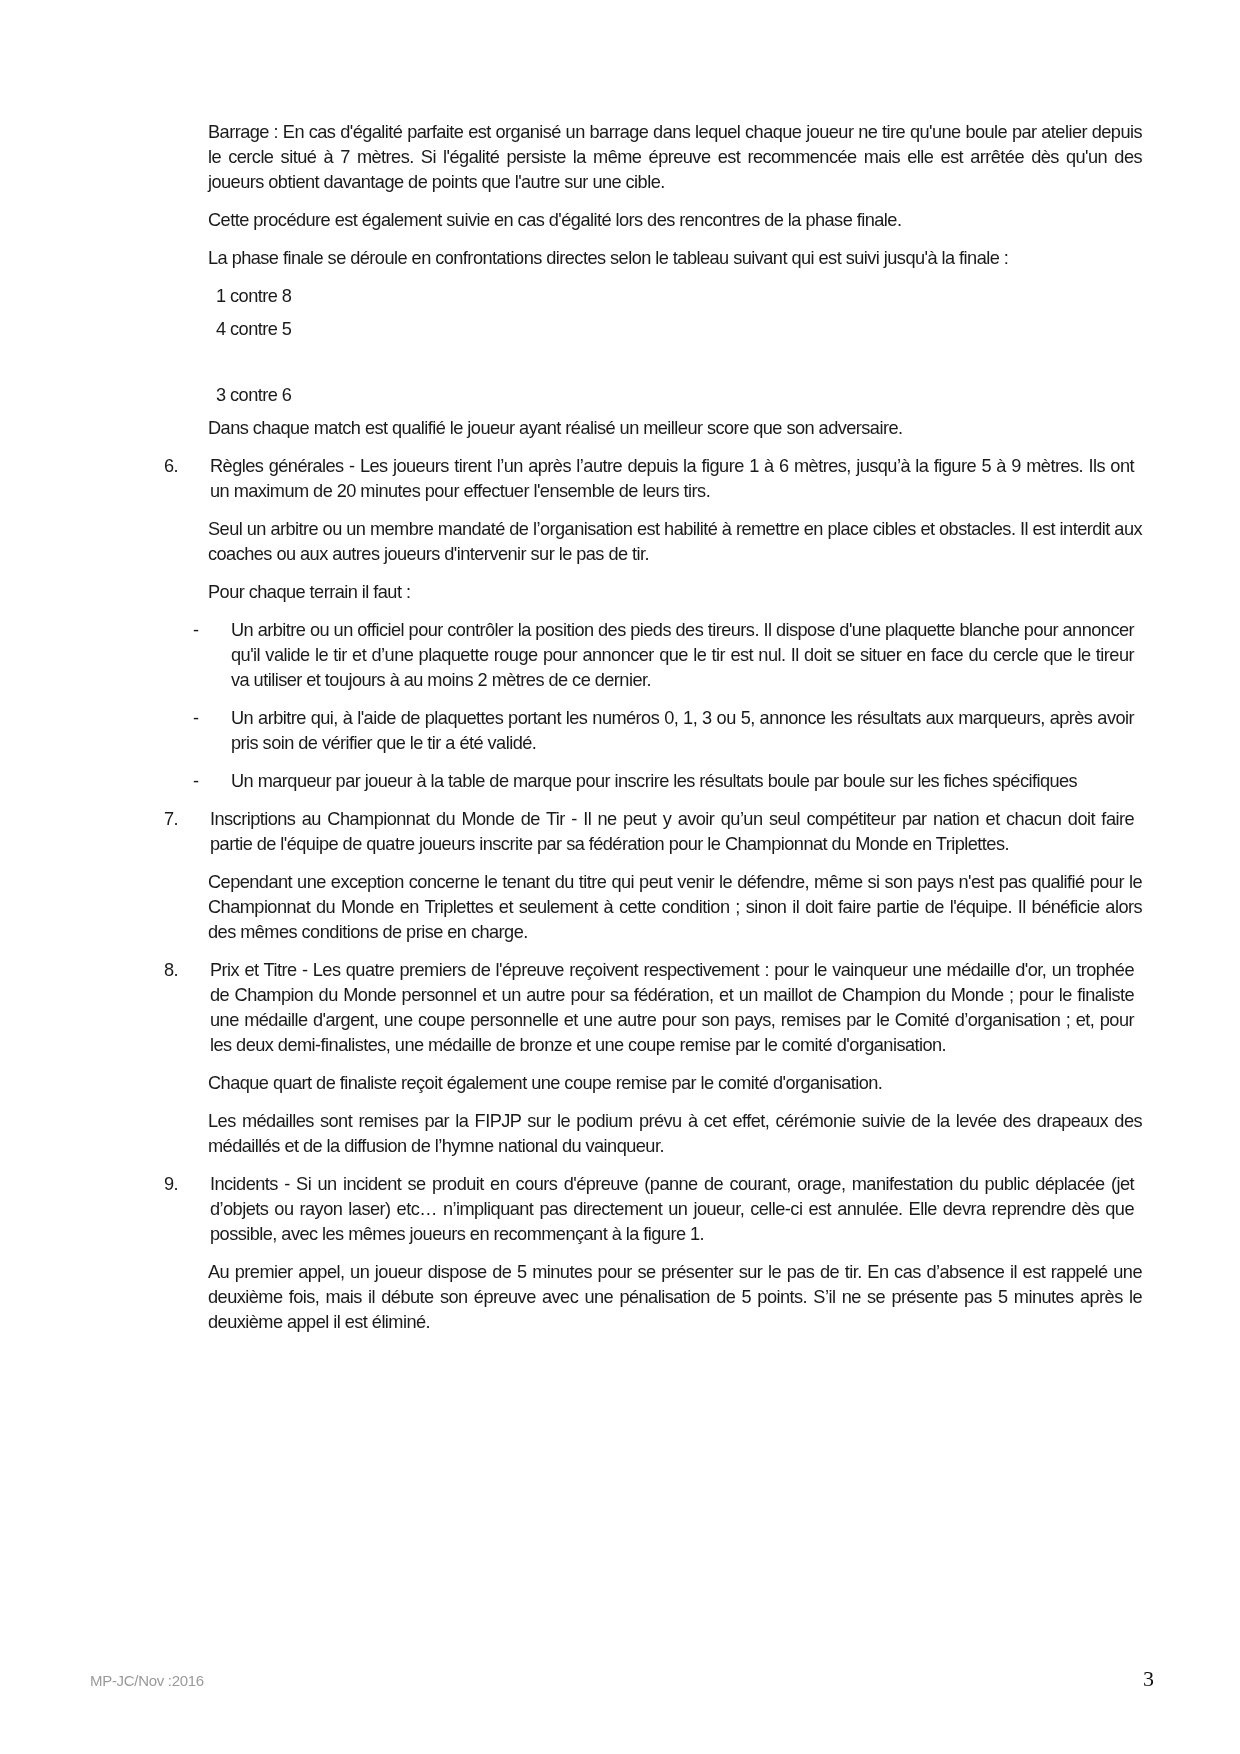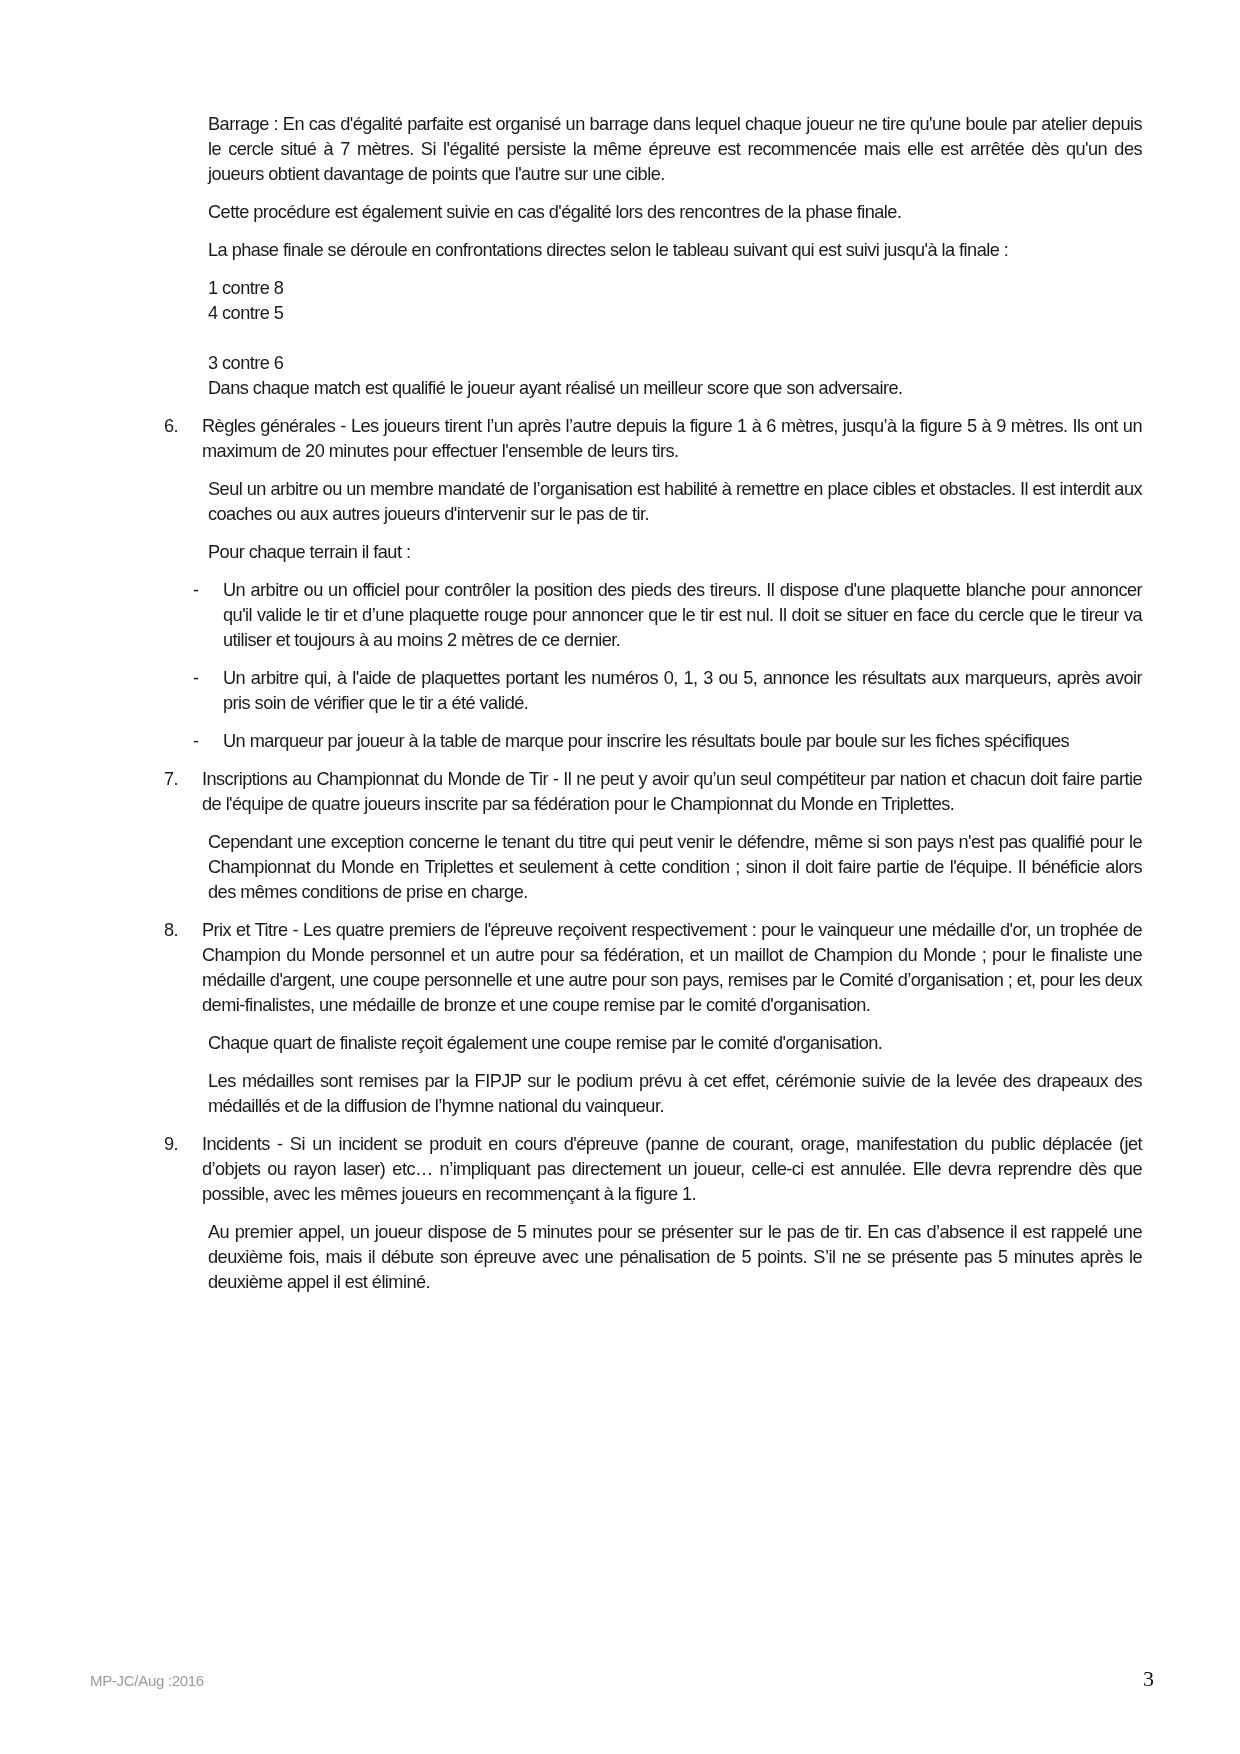--- a/index.html
+++ b/index.html
@@ -1,20 +1,20 @@
 <!DOCTYPE html>
 <html><head>
 <meta charset="utf-8">
 <style>
   html, body { margin: 0; padding: 0; background: #ffffff; }
   body { width: 1240px; height: 1754px; position: relative; overflow: hidden;
          font-family: "Liberation Sans", sans-serif; color: #1a1a1a; }
   .page { position: absolute; left: 0; top: 0; width: 1240px; height: 1754px; }
   .content { position: absolute; left: 0; top: 112px; width: 1240px; }
-  p { margin: 0; font-size: 18.2px; line-height: 25px; text-align: justify;
+  p { margin: 8px; font-size: 18.2px; line-height: 25px; text-align: justify;
       letter-spacing: -0.55px; word-spacing: 0px; }
   .indent { margin-left: 208px; margin-right: 98px; }
   .gap { margin-bottom: 13px; }
   .numbered { position: relative; margin-left: 202px; margin-right: 98px; }
   .numbered .num { position: absolute; left: -38px; top: 0; }
   .dashed { position: relative; margin-left: 223px; margin-right: 98px; }
   .dashed .dash { position: absolute; left: -30px; top: 0; }
   b { font-weight: normal; }
   .blank { height: 25px; }
   .footer-left { position: absolute; left: 90px; top: 1672px; font-size: 15px;
@@ -80,15 +80,15 @@
     <div class="numbered gap">
       <p>
         <span class="num">9.</span>
         <b>Incidents -</b><span> Si un incident se produit en cours d'épreuve (panne de courant, orage, manifestation du public déplacée (jet d’objets ou rayon laser) etc… n’impliquant pas directement un joueur, celle-ci est annulée. Elle devra reprendre dès que possible, avec les mêmes joueurs en recommençant à la figure 1.</span>
       </p>
     </div>
     <p class="indent gap">Au premier appel, un joueur dispose de 5 minutes pour se présenter sur le pas de tir. En cas d’absence il est rappelé une deuxième fois, mais il débute son épreuve avec une pénalisation de 5 points. S’il ne se présente pas 5 minutes après le deuxième appel il est éliminé.</p>
 
   </div>
 
-  <div class="footer-left">MP-JC/Aug :2016</div>
+  <div class="footer-left">MP-JC/Nov :2016</div>
   <div class="footer-right">3</div>
 </div>
 
 </body></html>

